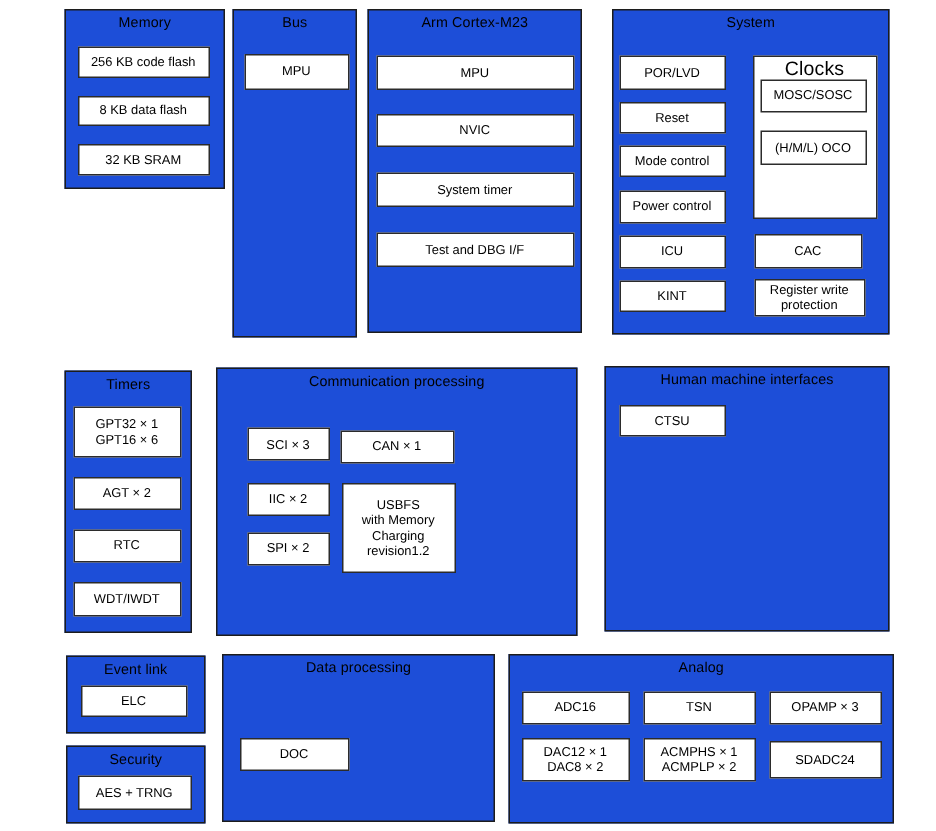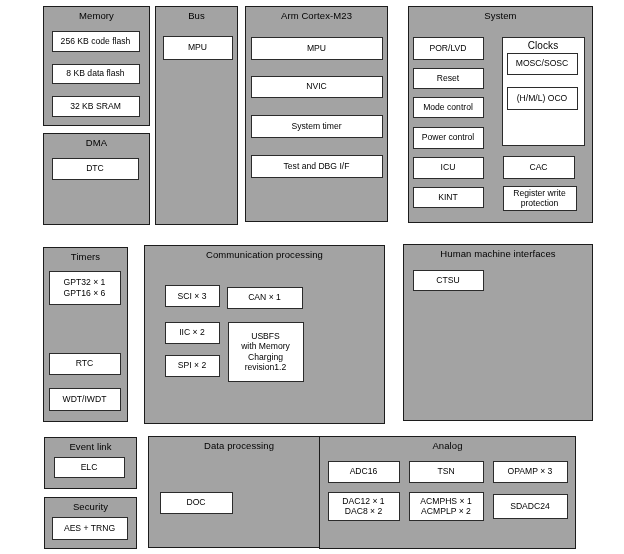--- a/index.html
+++ b/index.html
@@ -12,21 +12,21 @@
   .page {
     position: relative;
     width: 624px;
     height: 554px;
     background: #ffffff;
     overflow: hidden;
   }
   .sec {
     position: absolute;
     border: 1.5px solid #1c1c1c;
-    background: #a3a3a3;
+    background: #1d4ed8;
     box-sizing: border-box;
   }
   .sec-title {
     width: 100%;
     text-align: center;
     font-size: 9.5px;
     line-height: 11px;
     padding-top: 3px;
     letter-spacing: 0.1px;
     white-space: nowrap;
@@ -44,38 +44,34 @@
     font-size: 8.6px;
     line-height: 10.5px;
     white-space: nowrap;
   }
   .subsec {
     position: absolute;
     border: 1px solid #2b2b2b;
     background: #ffffff;
     box-sizing: border-box;
   }
-  .subsec .sec-title { font-size: 10px; padding-top: 2px; }
+  .subsec .sec-title { font-size: 13px; padding-top: 2px; }
 </style>
 </head>
 <body>
 
 <div class="page">
 
   <div class="sec" style="left:43px;top:6px;width:107px;height:120px">
     <div class="sec-title">Memory</div>
     <div class="blk" style="left:7.5px;top:23.5px;width:88px;height:21px">256 KB code flash</div>
     <div class="blk" style="left:7.5px;top:56.5px;width:88px;height:20px">8 KB data flash</div>
     <div class="blk" style="left:7.5px;top:88.5px;width:88px;height:21px">32 KB SRAM</div>
   </div>
 
-  <div class="sec" style="left:43px;top:133px;width:107px;height:92px">
-    <div class="sec-title">DMA</div>
-    <div class="blk" style="left:7.5px;top:23.5px;width:87px;height:22px">DTC</div>
-  </div>
 
   <div class="sec" style="left:155px;top:6px;width:83px;height:219px">
     <div class="sec-title">Bus</div>
     <div class="blk" style="left:6.5px;top:28.5px;width:70px;height:24px">MPU</div>
   </div>
 
   <div class="sec" style="left:245px;top:6px;width:143px;height:216px">
     <div class="sec-title">Arm Cortex-M23</div>
     <div class="blk" style="left:4.5px;top:29.5px;width:132px;height:23px">MPU</div>
     <div class="blk" style="left:4.5px;top:68.5px;width:132px;height:22px">NVIC</div>
@@ -104,20 +100,21 @@
       <div>protection</div>
     </div>
   </div>
 
   <div class="sec" style="left:43px;top:247px;width:85px;height:175px">
     <div class="sec-title">Timers</div>
     <div class="blk" style="left:4.5px;top:22.5px;width:72px;height:34px">
       <div>GPT32 × 1</div>
       <div>GPT16 × 6</div>
     </div>
+    <div class="blk" style="left:4.5px;top:69.5px;width:72px;height:22px">AGT × 2</div>
     <div class="blk" style="left:4.5px;top:104.5px;width:72px;height:22px">RTC</div>
     <div class="blk" style="left:4.5px;top:139.5px;width:72px;height:23px">WDT/IWDT</div>
   </div>
 
   <div class="sec" style="left:144px;top:245px;width:241px;height:179px">
     <div class="sec-title">Communication processing</div>
     <div class="blk" style="left:19.5px;top:39px;width:55px;height:22px">SCI × 3</div>
     <div class="blk" style="left:81.5px;top:40.5px;width:76px;height:22px">CAN × 1</div>
     <div class="blk" style="left:19.5px;top:75.5px;width:55px;height:22px">IIC × 2</div>
     <div class="blk" style="left:19.5px;top:108.5px;width:55px;height:22px">SPI × 2</div>
@@ -142,21 +139,21 @@
   <div class="sec" style="left:44px;top:497px;width:93px;height:52px">
     <div class="sec-title">Security</div>
     <div class="blk" style="left:6.5px;top:18.5px;width:76px;height:23px">AES + TRNG</div>
   </div>
 
   <div class="sec" style="left:148px;top:436px;width:182px;height:112px">
     <div class="sec-title">Data processing</div>
     <div class="blk" style="left:10.5px;top:54.5px;width:73px;height:22px">DOC</div>
   </div>
 
-  <div class="sec" style="left:319px;top:436px;width:257px;height:113px">
+  <div class="sec" style="left:339px;top:436px;width:257px;height:113px">
     <div class="sec-title">Analog</div>
     <div class="blk" style="left:7.5px;top:23.5px;width:72px;height:22px">ADC16</div>
     <div class="blk" style="left:88.5px;top:23.5px;width:75px;height:22px">TSN</div>
     <div class="blk" style="left:172.5px;top:23.5px;width:75px;height:22px">OPAMP × 3</div>
     <div class="blk" style="left:7.5px;top:54.5px;width:72px;height:29px">
       <div>DAC12 × 1</div>
       <div>DAC8 × 2</div>
     </div>
     <div class="blk" style="left:88.5px;top:54.5px;width:75px;height:29px">
       <div>ACMPHS × 1</div>

